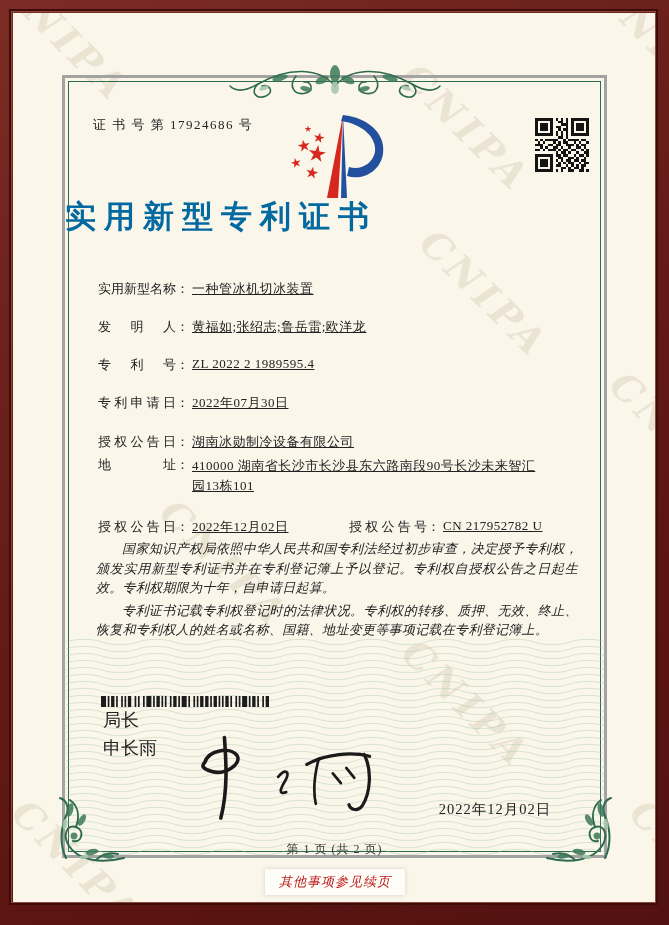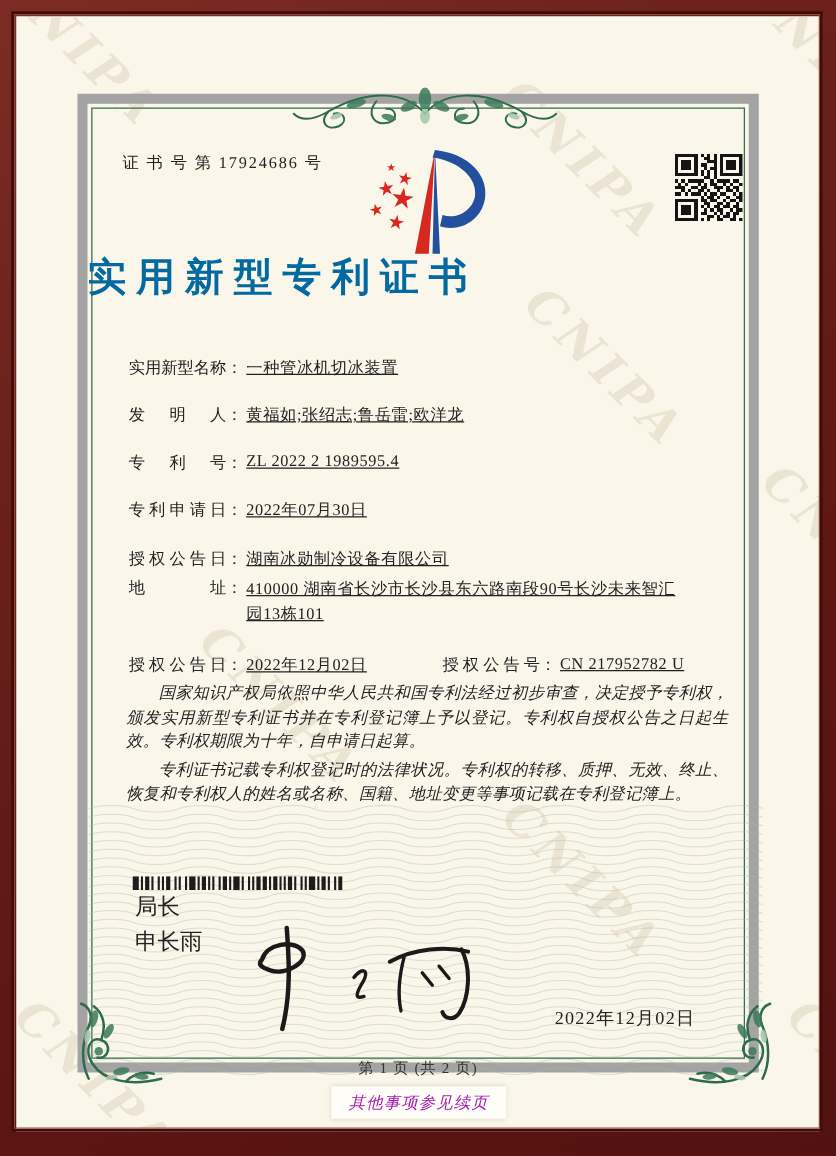--- a/index.html
+++ b/index.html
@@ -20,21 +20,21 @@
   
   .wm{
     position:absolute;color:rgba(205,185,160,0.30);
     font-family:"DejaVu Serif",serif;font-style:italic;font-weight:bold;
     font-size:38px;letter-spacing:5px;transform:rotate(45deg);
     white-space:nowrap;pointer-events:none;user-select:none;
   }
   
   .gborder{
     position:absolute;left:49px;top:62px;width:545px;height:783px;
-    border:8px solid #a3a3a3;box-sizing:border-box;
+    border:3px solid #a3a3a3;box-sizing:border-box;
   }
   .ginner{position:absolute;left:3px;top:3px;right:3px;bottom:3px;border:1px solid #2f6b4c;pointer-events:none;}
   .waves{position:absolute;left:1px;top:558px;width:539px;height:221px;pointer-events:none;}
   .orn-top{position:absolute;left:163px;top:-16px;width:214px;height:42px;}
   .orn-bl{position:absolute;left:-9px;top:716px;width:70px;height:70px;}
   .orn-br{position:absolute;left:480px;top:716px;width:70px;height:70px;transform:scaleX(-1);}
   
   .certno{
     position:absolute;left:28px;top:38px;font-size:13px;letter-spacing:1.5px;color:#222;
   }
@@ -57,21 +57,21 @@
   }
   .paras p{margin:3px;text-indent:2em;}
   .barcode{position:absolute;left:36px;top:618px;width:168px;height:11px;}
   .officer{position:absolute;left:38px;top:628px;font-size:18px;color:#222;line-height:28px;font-family:"Liberation Sans","DejaVu Sans",sans-serif;}
   .sig{position:absolute;left:120px;top:648px;width:215px;height:100px;}
   .signdate{position:absolute;left:330px;top:722px;width:200px;font-size:14.5px;letter-spacing:1px;color:#222;text-align:center;}
   .pageinfo{position:absolute;left:0;top:763px;width:100%;text-align:center;font-size:12px;color:#333;letter-spacing:1px;}
   .foot-tab{
     position:absolute;left:252px;top:856px;width:140px;height:26px;
     background:#fffdf8;box-shadow:0 0 4px rgba(120,100,70,.25);
-    text-align:center;line-height:26px;font-size:13px;font-style:italic;color:#a21caf;letter-spacing:1px;
+    text-align:center;line-height:26px;font-size:13px;font-style:italic;color:#b91c1c;letter-spacing:1px;
   }
   svg{display:block;}
 </style>
 </head>
 <body>
 
 <div class="frame-inner-edge"></div>
 
 <div class="paper">
 

